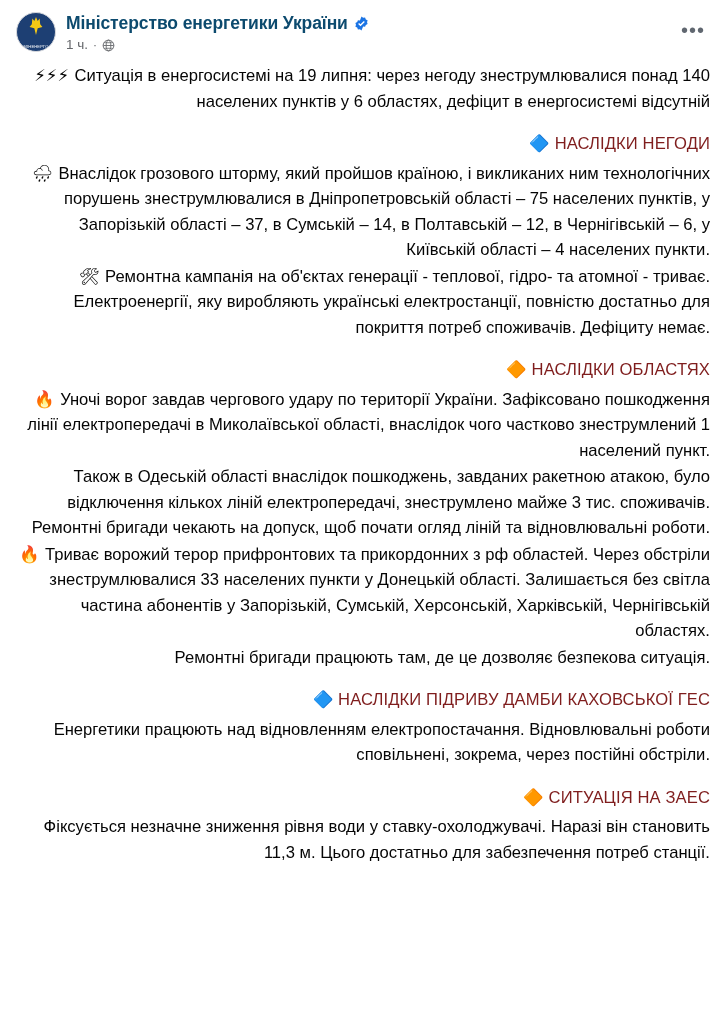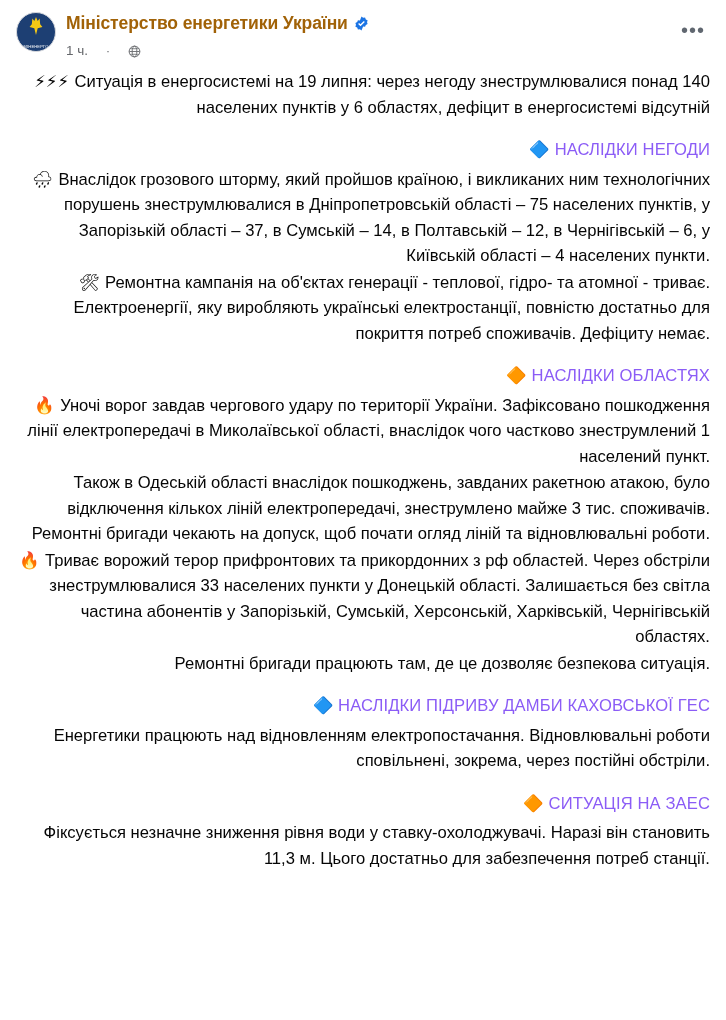--- a/index.html
+++ b/index.html
@@ -64,35 +64,35 @@
     padding-top: 1px;
   }
   .name-row {
     display: flex;
     align-items: center;
     gap: 6px;
   }
   .page-name {
     font-size: 17.5px;
     font-weight: bold;
-    color: #a16207;
+    color: #0c4a6e;
     letter-spacing: -0.1px;
     line-height: 21px;
   }
   .verified {
     width: 15px;
     height: 15px;
     flex: 0 0 15px;
     display: block;
   }
   .meta-row {
     display: flex;
     align-items: center;
-    gap: 18px;
-    margin-top: 9px;
+    gap: 5px;
+    margin-top: 3px;
     color: #65676b;
     font-size: 13.5px;
     line-height: 16px;
   }
   .meta-dot {
     font-size: 12px;
     line-height: 12px;
   }
   .globe-icon {
     width: 13px;
@@ -123,21 +123,21 @@
     color: #050505;
     word-wrap: break-word;
     text-align: right;
   }
   .para {
     margin: 0 0 1px 0;
     white-space: pre-wrap;
   }
   .heading {
     margin: 17px 0 4px 0;
-    color: #8b5cf6;
+    color: #7f1d1d;
     font-size: 16.6px;
     line-height: 25.5px;
     letter-spacing: 0.1px;
   }
   .heading .bullet { margin-right: 4px; }
   .emoji { font-family: "DejaVu Sans", sans-serif; }
   .lead { }
 </style>
 </head>
 <body>

